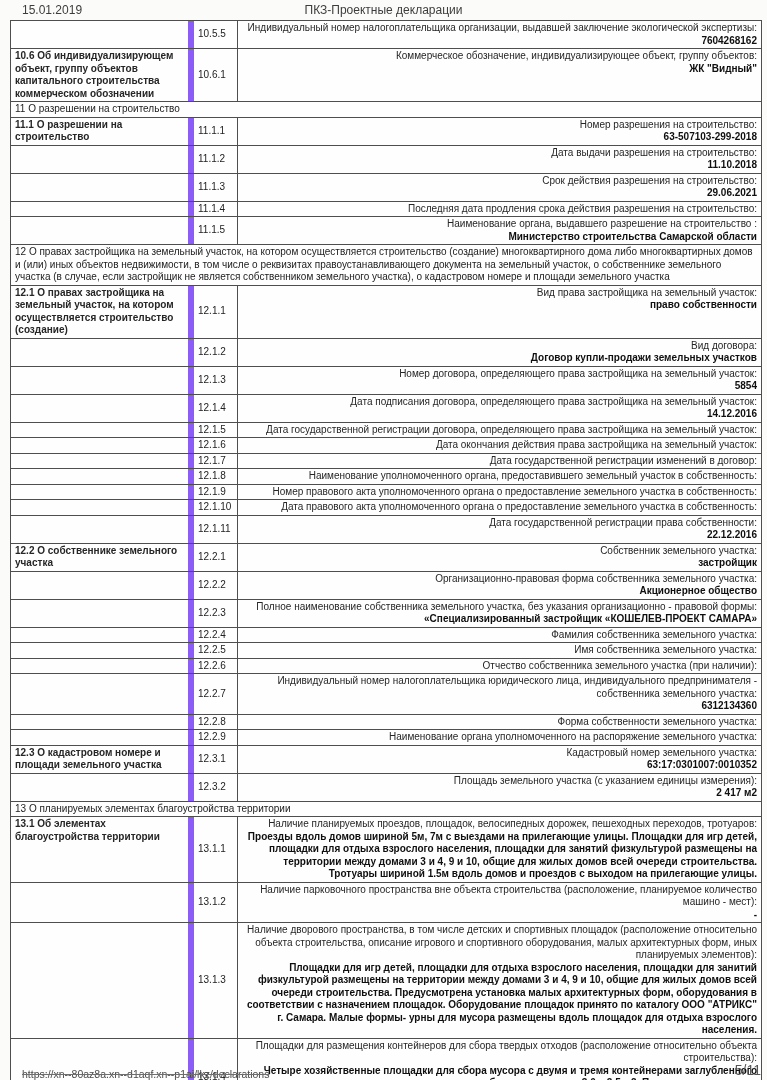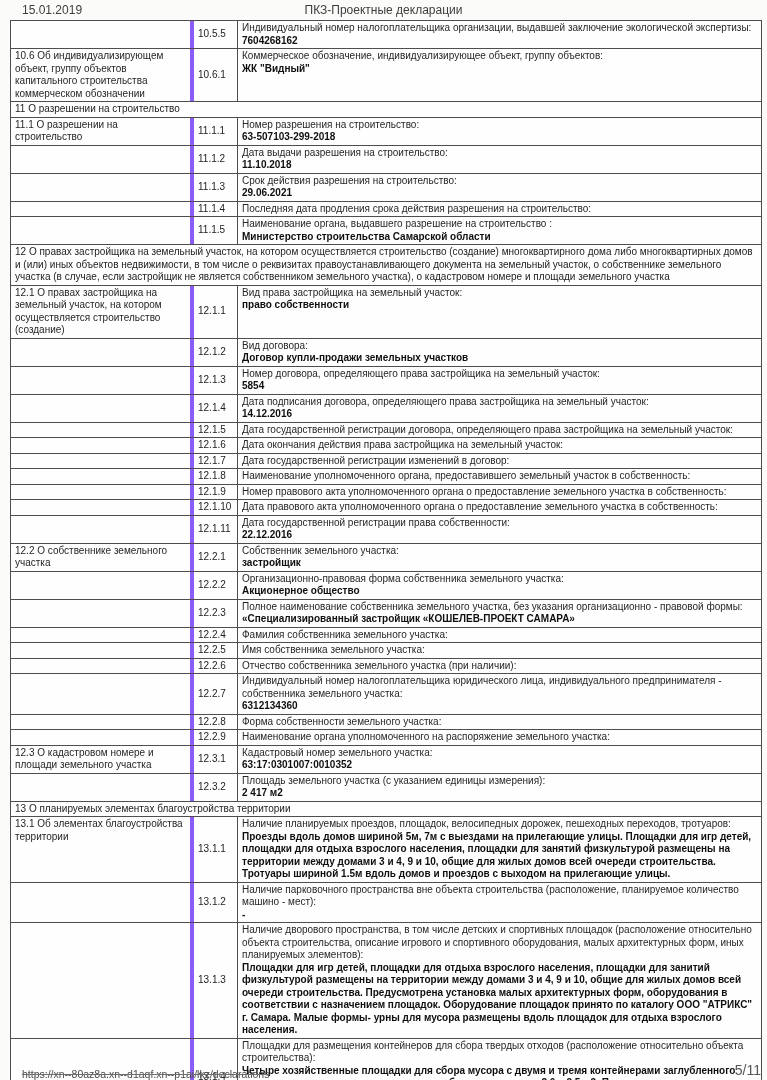--- a/index.html
+++ b/index.html
@@ -16,23 +16,23 @@
   .print-title{position:absolute;left:50%;transform:translateX(-50%);top:3px;white-space:nowrap;}
   
   .doc-table{
     margin-left:10px;width:750px;
     border:1px solid #4e4e4e;
     background:#fefefe;
   }
   .trow{display:flex;border-bottom:1px solid #4e4e4e;}
   .trow:last-child{border-bottom:none;}
   .cell{padding:1px 4px;font-size:10px;line-height:12.5px;box-sizing:border-box;}
-  .cell.left{width:183px;flex:none;border-right:4px solid #8b5cf6;color:#262626;}
+  .cell.left{width:183px;flex:none;border-right:6px solid #8b5cf6;color:#262626;font-weight:bold;}
   .cell.num{width:44px;flex:none;border-right:1px solid #4e4e4e;display:flex;align-items:center;color:#222;}
-  .cell.content{flex:1;min-width:0;}
+  .cell.content{flex:1;min-width:0;text-align:right;}
   .cell.full{flex:1;color:#222;}
   .field-label{color:#262626;}
   .field-value{font-weight:bold;color:#0f0f0f;}
   
   .print-footer{position:absolute;left:0;right:0;bottom:0;height:20px;font-size:10.5px;color:#4c4c4c;}
   .footer-url{position:absolute;left:22px;top:8px;text-decoration:line-through;text-decoration-color:#6f6f6f;}
   .footer-page{position:absolute;right:6px;top:2px;font-size:14px;color:#555;}
 </style>
 </head>
 <body>

